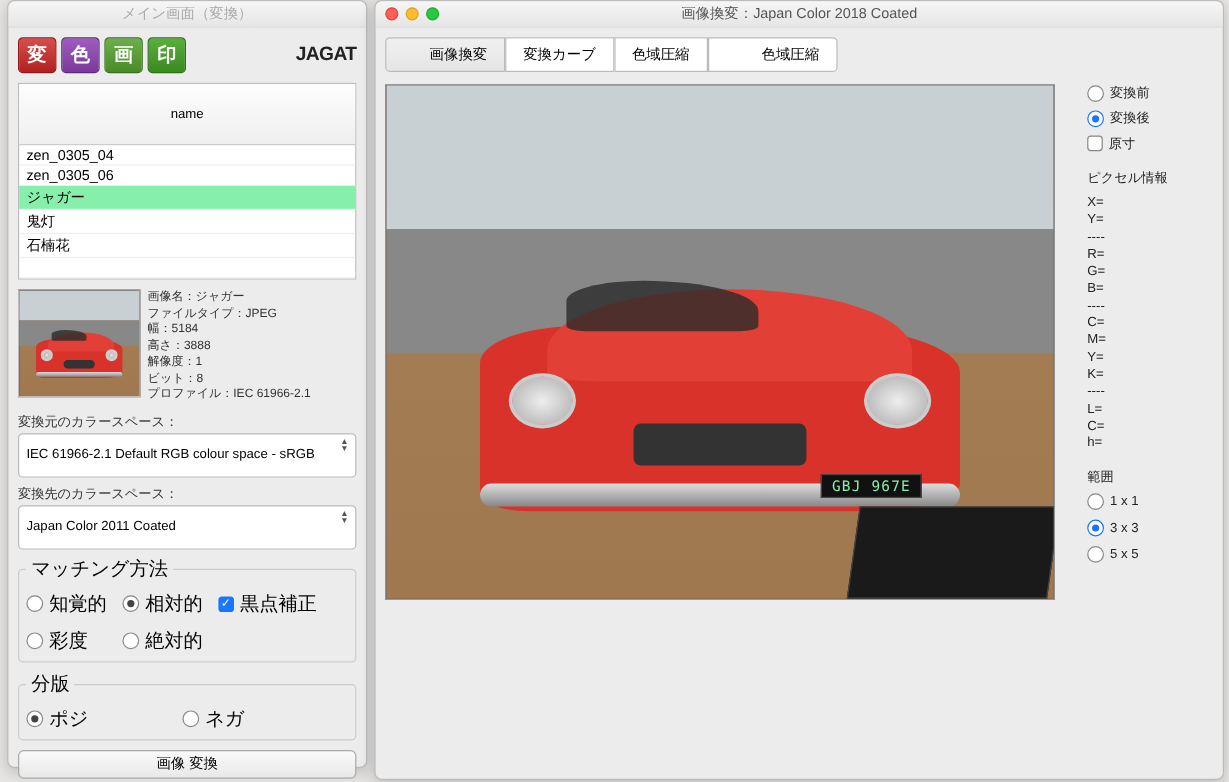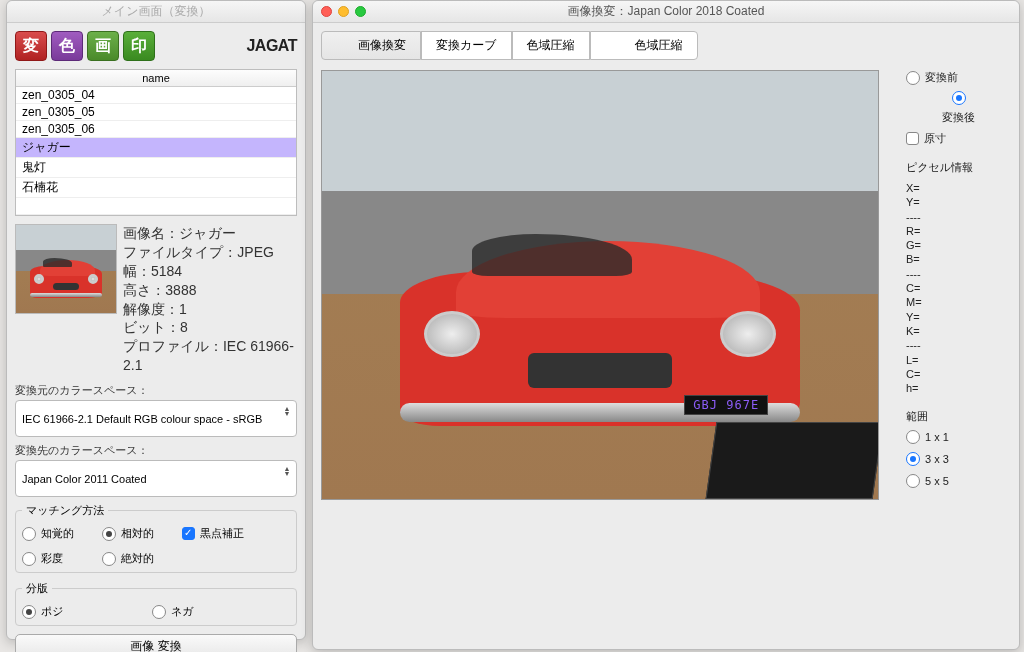--- a/index.html
+++ b/index.html
@@ -56,52 +56,52 @@
 
 .list-container {
   border: 1px solid #bdbdbd;
   background: #fff;
   margin-bottom: 8px;
 }
 .list-header {
   background: linear-gradient(#fdfdfd,#efefef);
   border-bottom: 1px solid #ccc;
   text-align: center;
-  padding: 2px 0;
+  padding: 19px 0;
   font-size: 11px;
 }
 .list-row {
   padding: 1px 6px;
   border-bottom: 1px solid #eee;
   font-size: 12px;
 }
-.list-row.sel { background: #c4b5fd; }
+.list-row.sel { background: #86efac; }
 
 .thumb-info { display: flex; gap: 6px; margin-bottom: 8px; }
 .thumb {
   width: 102px; height: 90px; border: 1px solid #bbb; background: #333;
   flex-shrink: 0; position: relative; overflow: hidden;
 }
-.info-lines { font-size: 14px; line-height: 1.35; color: #333; }
+.info-lines { font-size: 10px; line-height: 1.35; color: #333; }
 
 .label { font-size: 11px; margin: 4px 0 2px; color: #333; }
 .select {
   width: 100%; height: 37px; background: #fff; border: 1px solid #bbb;
   border-radius: 4px; padding: 0 18px 0 6px; font-size: 11px;
   position: relative; display: flex; align-items: center;
   margin-bottom: 6px;
 }
 .select .arrows {
   position: absolute; right: 2px; top: 1px; width: 14px; height: 18px;
   display: flex; flex-direction: column; align-items:center; justify-content:center;
   font-size: 7px; color: #555; line-height: 0.8;
 }
 fieldset {
   border: 1px solid #ccc; border-radius: 4px; padding: 8px 6px 6px;
-  margin-bottom: 8px; font-size: 11px;
+  margin-bottom: 8px; font-size: 16px;
 }
 legend { padding: 0 4px; }
 .radio-row { display: flex; flex-wrap: wrap; gap: 4px 10px; }
 .radio-item { display: flex; align-items: center; gap: 5px; min-width: 70px; }
 .radio {
   width: 14px; height: 14px; border-radius: 50%; border: 1px solid #888;
   background: #fff; position: relative; flex-shrink:0;
 }
 .radio.on::after {
   content:""; position:absolute; left:3px; top:3px; width:6px; height:6px;
@@ -155,21 +155,21 @@
 .car-scene .wall { position:absolute; top:28%; left:0; right:0; height:24%; background:#888; }
 .car-scene .car { position:absolute; left:14%; top:38%; width:72%; height:45%; }
 .car-scene .body1 { position:absolute; left:0; right:0; top:20%; bottom:0; background:#d9322a; border-radius: 20% 30% 20% 10% / 20% 25% 15% 10%; }
 .car-scene .hood { position:absolute; left:14%; right:10%; top:4%; height:40%; background:#e24036; border-radius: 60% 60% 20% 20% / 80% 80% 10% 10%; }
 .car-scene .shield { position:absolute; left:18%; right:42%; top:0; height:22%; background:#2a2a2a; border-radius: 40% 60% 10% 10%; opacity:0.8;}
 .car-scene .light { position:absolute; width:14%; height:24%; border-radius:50%; background:radial-gradient(#eee,#aaa); border:3px solid #ccc; }
 .car-scene .light.l { left:6%; top:40%; }
 .car-scene .light.r { right:6%; top:40%; }
 .car-scene .grille { position:absolute; left:32%; right:32%; top:62%; height:18%; background:#333; border-radius: 6px; }
 .car-scene .bumper { position:absolute; left:0; right:0; bottom:2%; height:10%; background:linear-gradient(#ddd,#888); border-radius:10px;}
-.car-scene .plate { position:absolute; right:8%; bottom:6%; background:#111; color:#8b5cf6; padding:2px 8px; font-size:12px; font-family: monospace; letter-spacing:1px; border:1px solid #444;}
+.car-scene .plate { position:absolute; right:8%; bottom:6%; background:#111; color:#86efac; padding:2px 8px; font-size:12px; font-family: monospace; letter-spacing:1px; border:1px solid #444;}
 .car-scene .sign { position:absolute; right:0; bottom:0; width:30%; height:18%; background:#1a1a1a; border:1px solid #444; transform: skewX(-8deg);}
 .thumb .car-scene { transform: scale(1); }
 </style>
 </head>
 <body>
 
 <div class="window" style="left:6px; top:0; width:300px; height:640px;">
   <div class="titlebar dim">
     <span>メイン画面（変換）</span>
   </div>
@@ -187,21 +187,20 @@
       <div class="toolbtn tb-green">
           <span>印</span>
         </div>
       <div class="spacer"></div>
       <div class="logo">JAGAT</div>
     </div>
 
     <div class="list-container">
       <div class="list-header">name</div>
       <div class="list-row">zen_0305_04</div>
-      <div class="list-row">zen_0305_05</div>
       <div class="list-row">zen_0305_06</div>
       <div class="list-row sel">ジャガー</div>
       <div class="list-row">鬼灯</div>
       <div class="list-row">石楠花</div>
       <div class="list-row">&nbsp;</div>
     </div>
 
     <div class="thumb-info">
       <div class="thumb">
         <div class="car-scene">
@@ -325,21 +324,21 @@
           </div>
         </div>
       </div>
 
       <div class="side-col">
         <div class="sec">
           <div class="radio-item" style="margin-bottom:6px;">
               <div class="radio"></div>
               <span>変換前</span>
             </div>
-          <div class="radio-item" style="margin-bottom:6px;flex-direction:column;">
+          <div class="radio-item" style="margin-bottom:6px;">
               <div class="radio blue on"></div>
               <span>変換後</span>
             </div>
           <div class="radio-item">
               <div class="checkbox"></div>
               <span>原寸</span>
             </div>
         </div>
 
         <div class="sec">

